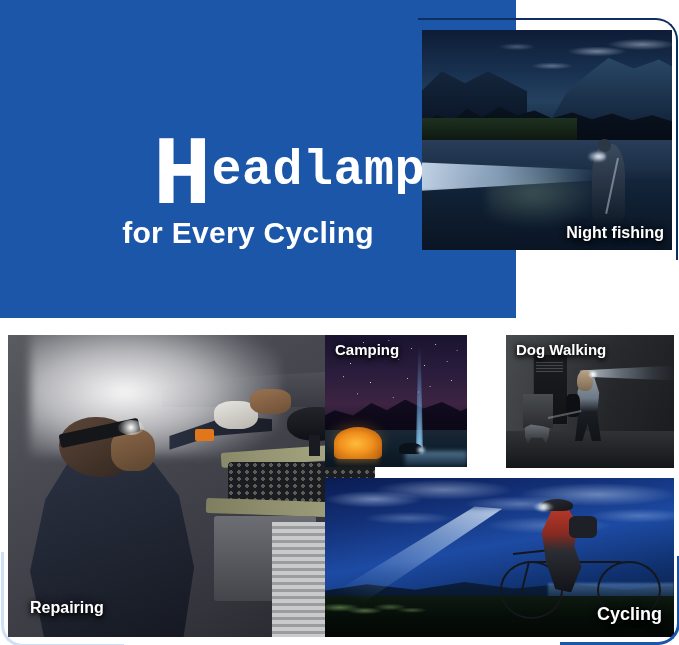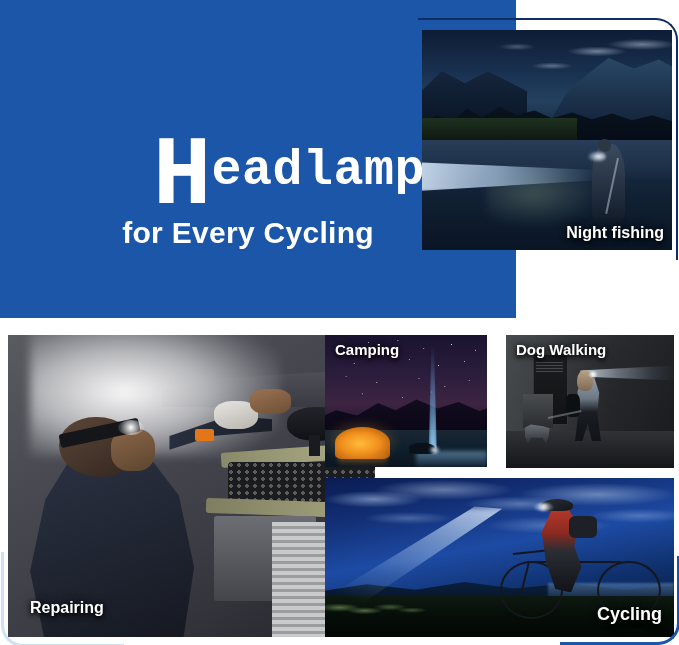--- a/index.html
+++ b/index.html
@@ -163,21 +163,21 @@
     clip-path:polygon(0% 62%,58% 6%,100% 16%,100% 48%,42% 62%,0% 100%);}
   .rp-glove{position:absolute;left:56%;top:22%;width:12%;height:9%;
     background:linear-gradient(160deg,#e8e6e0,#b6b4ad);border-radius:42%;}
   .rp-hand{position:absolute;left:66%;top:18%;width:11%;height:8%;
     background:linear-gradient(160deg,#9b7352,#6d4f36);border-radius:40%;}
   .rp-watch{position:absolute;left:51%;top:31%;width:5%;height:4%;
     background:#e2761b;border-radius:2px;}
   #cap-repair{left:22px;bottom:20px;font-size:16px;}
 
   
-  #p-camping{left:325px;top:335px;width:162px;height:132px;}
+  #p-camping{left:325px;top:335px;width:142px;height:132px;}
   .cm-sky{position:absolute;inset:0;
     background:linear-gradient(180deg,#1a1430 0%,#2a1c3c 28%,#3d2442 52%,#1a1228 78%,#0d0a18 100%);}
   .cm-stars{position:absolute;left:0;top:0;width:100%;height:72%;
     background:
       radial-gradient(.8px .8px at 8% 12%,#fff,transparent),
       radial-gradient(.8px .8px at 18% 30%,#e8e8ff,transparent),
       radial-gradient(.8px .8px at 27% 8%,#fff,transparent),
       radial-gradient(.8px .8px at 36% 22%,#dde,transparent),
       radial-gradient(.8px .8px at 45% 6%,#fff,transparent),
       radial-gradient(.8px .8px at 52% 26%,#fff,transparent),

